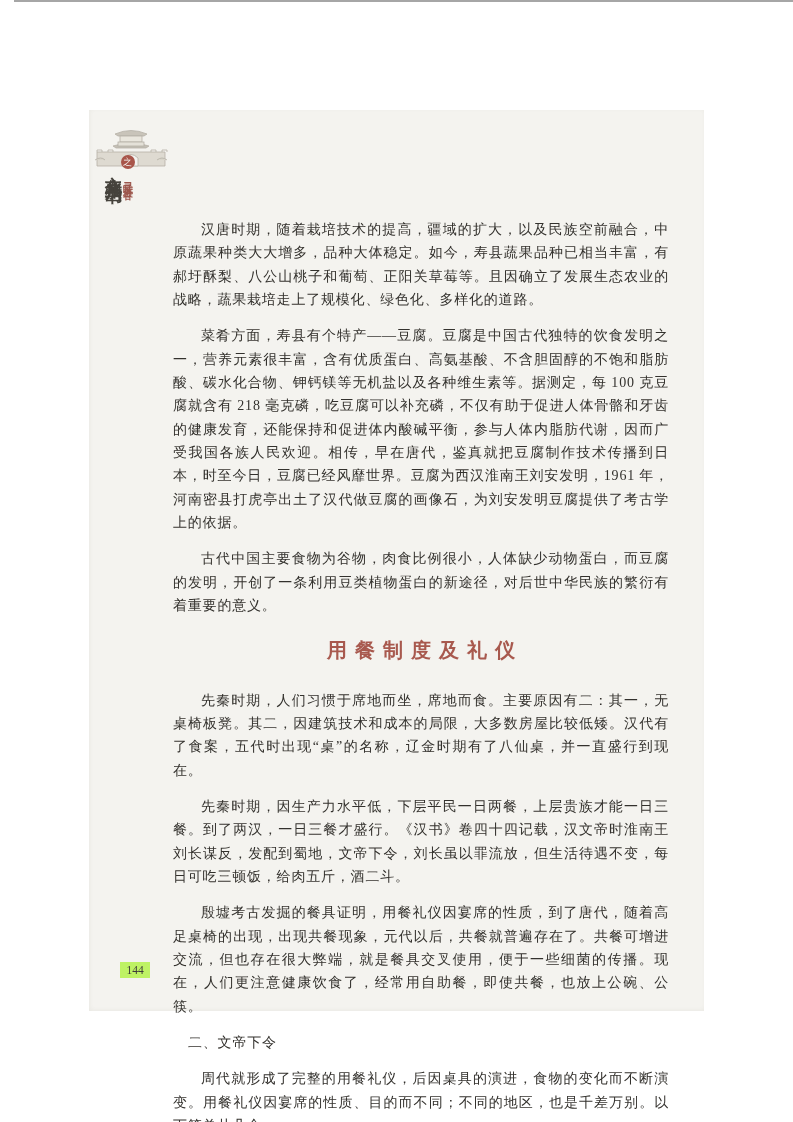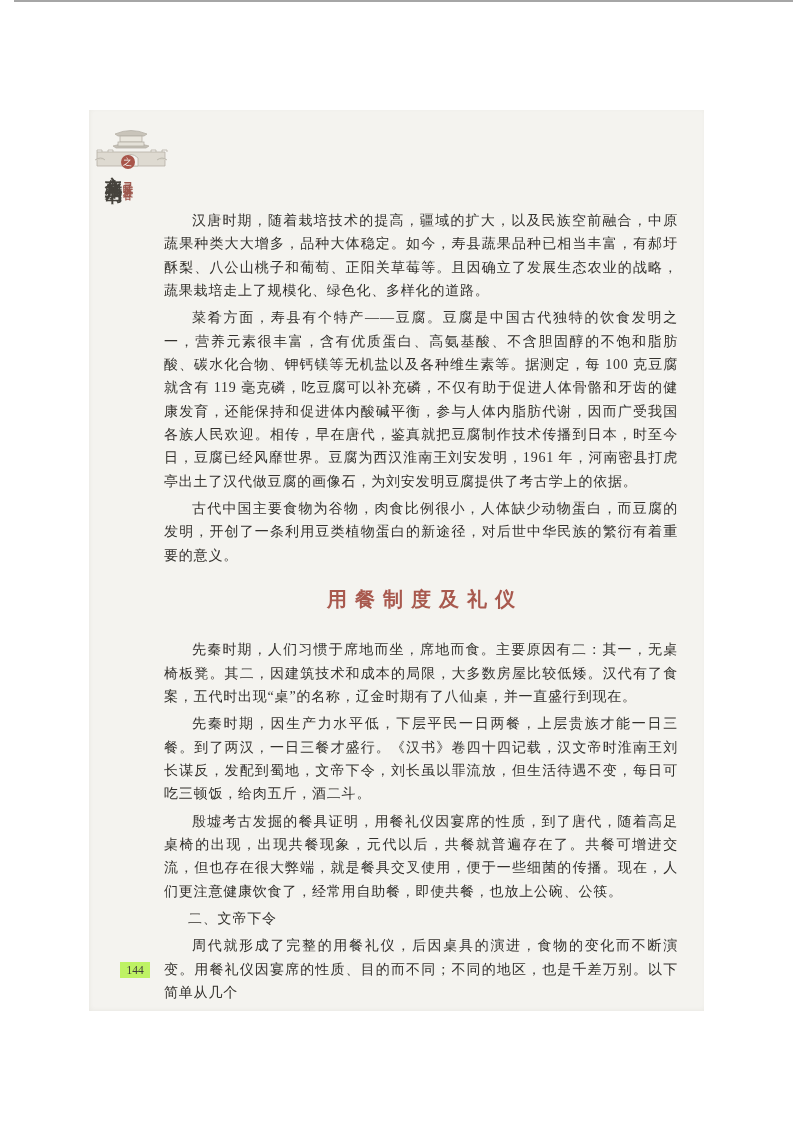--- a/index.html
+++ b/index.html
@@ -44,21 +44,21 @@
     font-size:17px;color:#45423c;letter-spacing:2px;
     font-weight:600;
   }
   
   .text-block{
     position:absolute;left:71px;top:95px;width:522px;
     color:#33312d;
     font-size:14px;line-height:23.35px;letter-spacing:0.8px;
   }
   .para{
-    margin:4px;text-indent:2em;text-align:justify;
+    margin:13px;text-indent:2em;text-align:justify;
   }
   .subhead{
     margin:0;text-indent:2em;text-align:left;
   }
   .chapter-heading{
     margin:17px 0 24px 0;
     text-align:center;
     font-size:20px;line-height:30px;
     letter-spacing:8px;text-indent:8px;
     color:#a8594e;font-weight:bold;
@@ -94,21 +94,21 @@
 
   <div class="seal-col">
     <div class="seal">之</div>
     <div class="vert subtitle">寻味寿春</div>
   </div>
 
   <div class="vert series-title">文化寿州丛书</div>
 
   <div class="text-block">
     <p class="para">汉唐时期，随着栽培技术的提高，疆域的扩大，以及民族空前融合，中原蔬果种类大大增多，品种大体稳定。如今，寿县蔬果品种已相当丰富，有郝圩酥梨、八公山桃子和葡萄、正阳关草莓等。且因确立了发展生态农业的战略，蔬果栽培走上了规模化、绿色化、多样化的道路。</p>
-    <p class="para">菜肴方面，寿县有个特产——豆腐。豆腐是中国古代独特的饮食发明之一，营养元素很丰富，含有优质蛋白、高氨基酸、不含胆固醇的不饱和脂肪酸、碳水化合物、钾钙镁等无机盐以及各种维生素等。据测定，每 100 克豆腐就含有 119 毫克磷，吃豆腐可以补充磷，不仅有助于促进人体骨骼和牙齿的健康发育，还能保持和促进体内酸碱平衡，参与人体内脂肪代谢，因而广受我国各族人民欢迎。相传，早在唐代，鉴真就把豆腐制作技术传播到日本，时至今日，豆腐已经风靡世界。豆腐为西汉淮南王刘安发明，1961 年，河南密县打虎亭出土了汉代做豆腐的画像石，为刘安发明豆腐提供了考古学上的依据。</p>
+    <p class="para">菜肴方面，寿县有个特产——豆腐。豆腐是中国古代独特的饮食发明之一，营养元素很丰富，含有优质蛋白、高氨基酸、不含胆固醇的不饱和脂肪酸、碳水化合物、钾钙镁等无机盐以及各种维生素等。据测定，每 100 克豆腐就含有 218 毫克磷，吃豆腐可以补充磷，不仅有助于促进人体骨骼和牙齿的健康发育，还能保持和促进体内酸碱平衡，参与人体内脂肪代谢，因而广受我国各族人民欢迎。相传，早在唐代，鉴真就把豆腐制作技术传播到日本，时至今日，豆腐已经风靡世界。豆腐为西汉淮南王刘安发明，1961 年，河南密县打虎亭出土了汉代做豆腐的画像石，为刘安发明豆腐提供了考古学上的依据。</p>
     <p class="para">古代中国主要食物为谷物，肉食比例很小，人体缺少动物蛋白，而豆腐的发明，开创了一条利用豆类植物蛋白的新途径，对后世中华民族的繁衍有着重要的意义。</p>
     <h2 class="chapter-heading">用餐制度及礼仪</h2>
     <p class="para">先秦时期，人们习惯于席地而坐，席地而食。主要原因有二：其一，无桌椅板凳。其二，因建筑技术和成本的局限，大多数房屋比较低矮。汉代有了食案，五代时出现“桌”的名称，辽金时期有了八仙桌，并一直盛行到现在。</p>
     <p class="para">先秦时期，因生产力水平低，下层平民一日两餐，上层贵族才能一日三餐。到了两汉，一日三餐才盛行。《汉书》卷四十四记载，汉文帝时淮南王刘长谋反，发配到蜀地，文帝下令，刘长虽以罪流放，但生活待遇不变，每日可吃三顿饭，给肉五斤，酒二斗。</p>
     <p class="para">殷墟考古发掘的餐具证明，用餐礼仪因宴席的性质，到了唐代，随着高足桌椅的出现，出现共餐现象，元代以后，共餐就普遍存在了。共餐可增进交流，但也存在很大弊端，就是餐具交叉使用，便于一些细菌的传播。现在，人们更注意健康饮食了，经常用自助餐，即使共餐，也放上公碗、公筷。</p>
     <p class="subhead">二、文帝下令</p>
     <p class="para">周代就形成了完整的用餐礼仪，后因桌具的演进，食物的变化而不断演变。用餐礼仪因宴席的性质、目的而不同；不同的地区，也是千差万别。以下简单从几个</p>
   </div>
 
   <div class="page-number">144</div>

